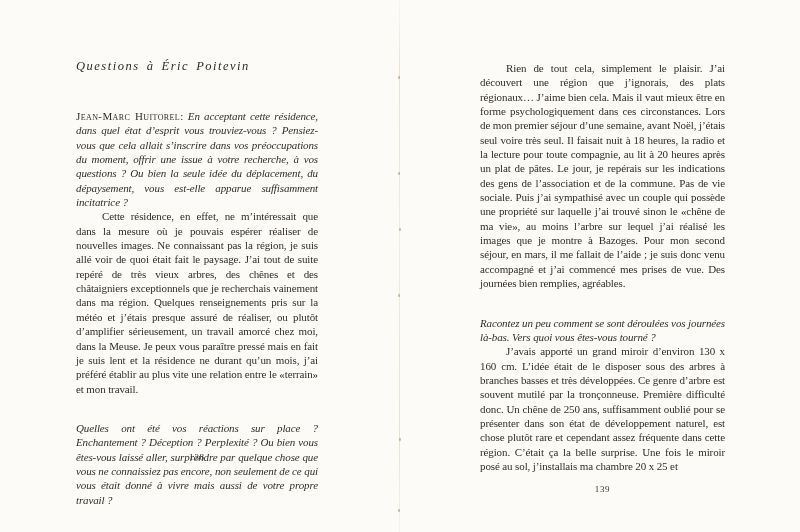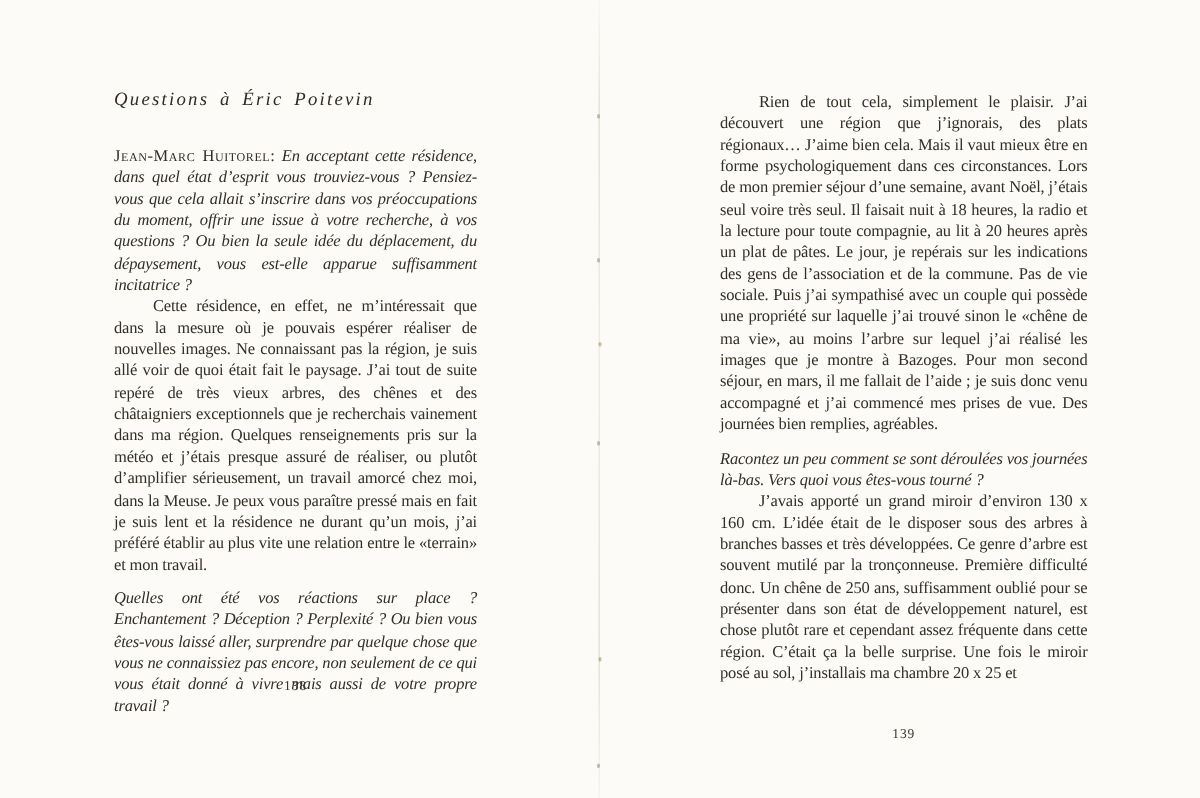--- a/index.html
+++ b/index.html
@@ -21,28 +21,28 @@
   .speck {
     position:absolute; width:2px; height:3px;
     background:rgba(140,118,66,0.45); border-radius:1px;
   }
   .running-head {
     position:absolute; left:76px; top:59px; margin:0;
     font-size:12.5px; font-weight:normal; font-style:italic;
     letter-spacing:1.5px; word-spacing:2.5px; color:#2f2b23;
   }
   .textblock { position:absolute; }
-  .page-left  .textblock { left:76px;  top:97px; width:242px; }
+  .page-left  .textblock { left:76px;  top:109px; width:242px; }
   .page-right .textblock { left:480px; top:61px; width:245px; }
   .textblock p {
     margin:0; font-size:11px; line-height:14.35px;
     text-align:justify; letter-spacing:-0.12px;
   }
   p.q { font-style:italic; }
-  p.gap { margin-top:8px; }
+  p.gap { margin-top:25px; }
   p.indent { text-indent:26px; }
   .speaker { font-style:normal; font-variant:small-caps; letter-spacing:0.4px; }
   .folio {
     position:absolute; top:452px; font-size:9px;
     letter-spacing:0.6px; color:#3a352c; text-align:center;
   }
   .page-left  .folio { left:76px;  width:242px; }
   .page-right .folio { left:480px; width:245px;margin-top:32px; }
 </style>
 </head>

